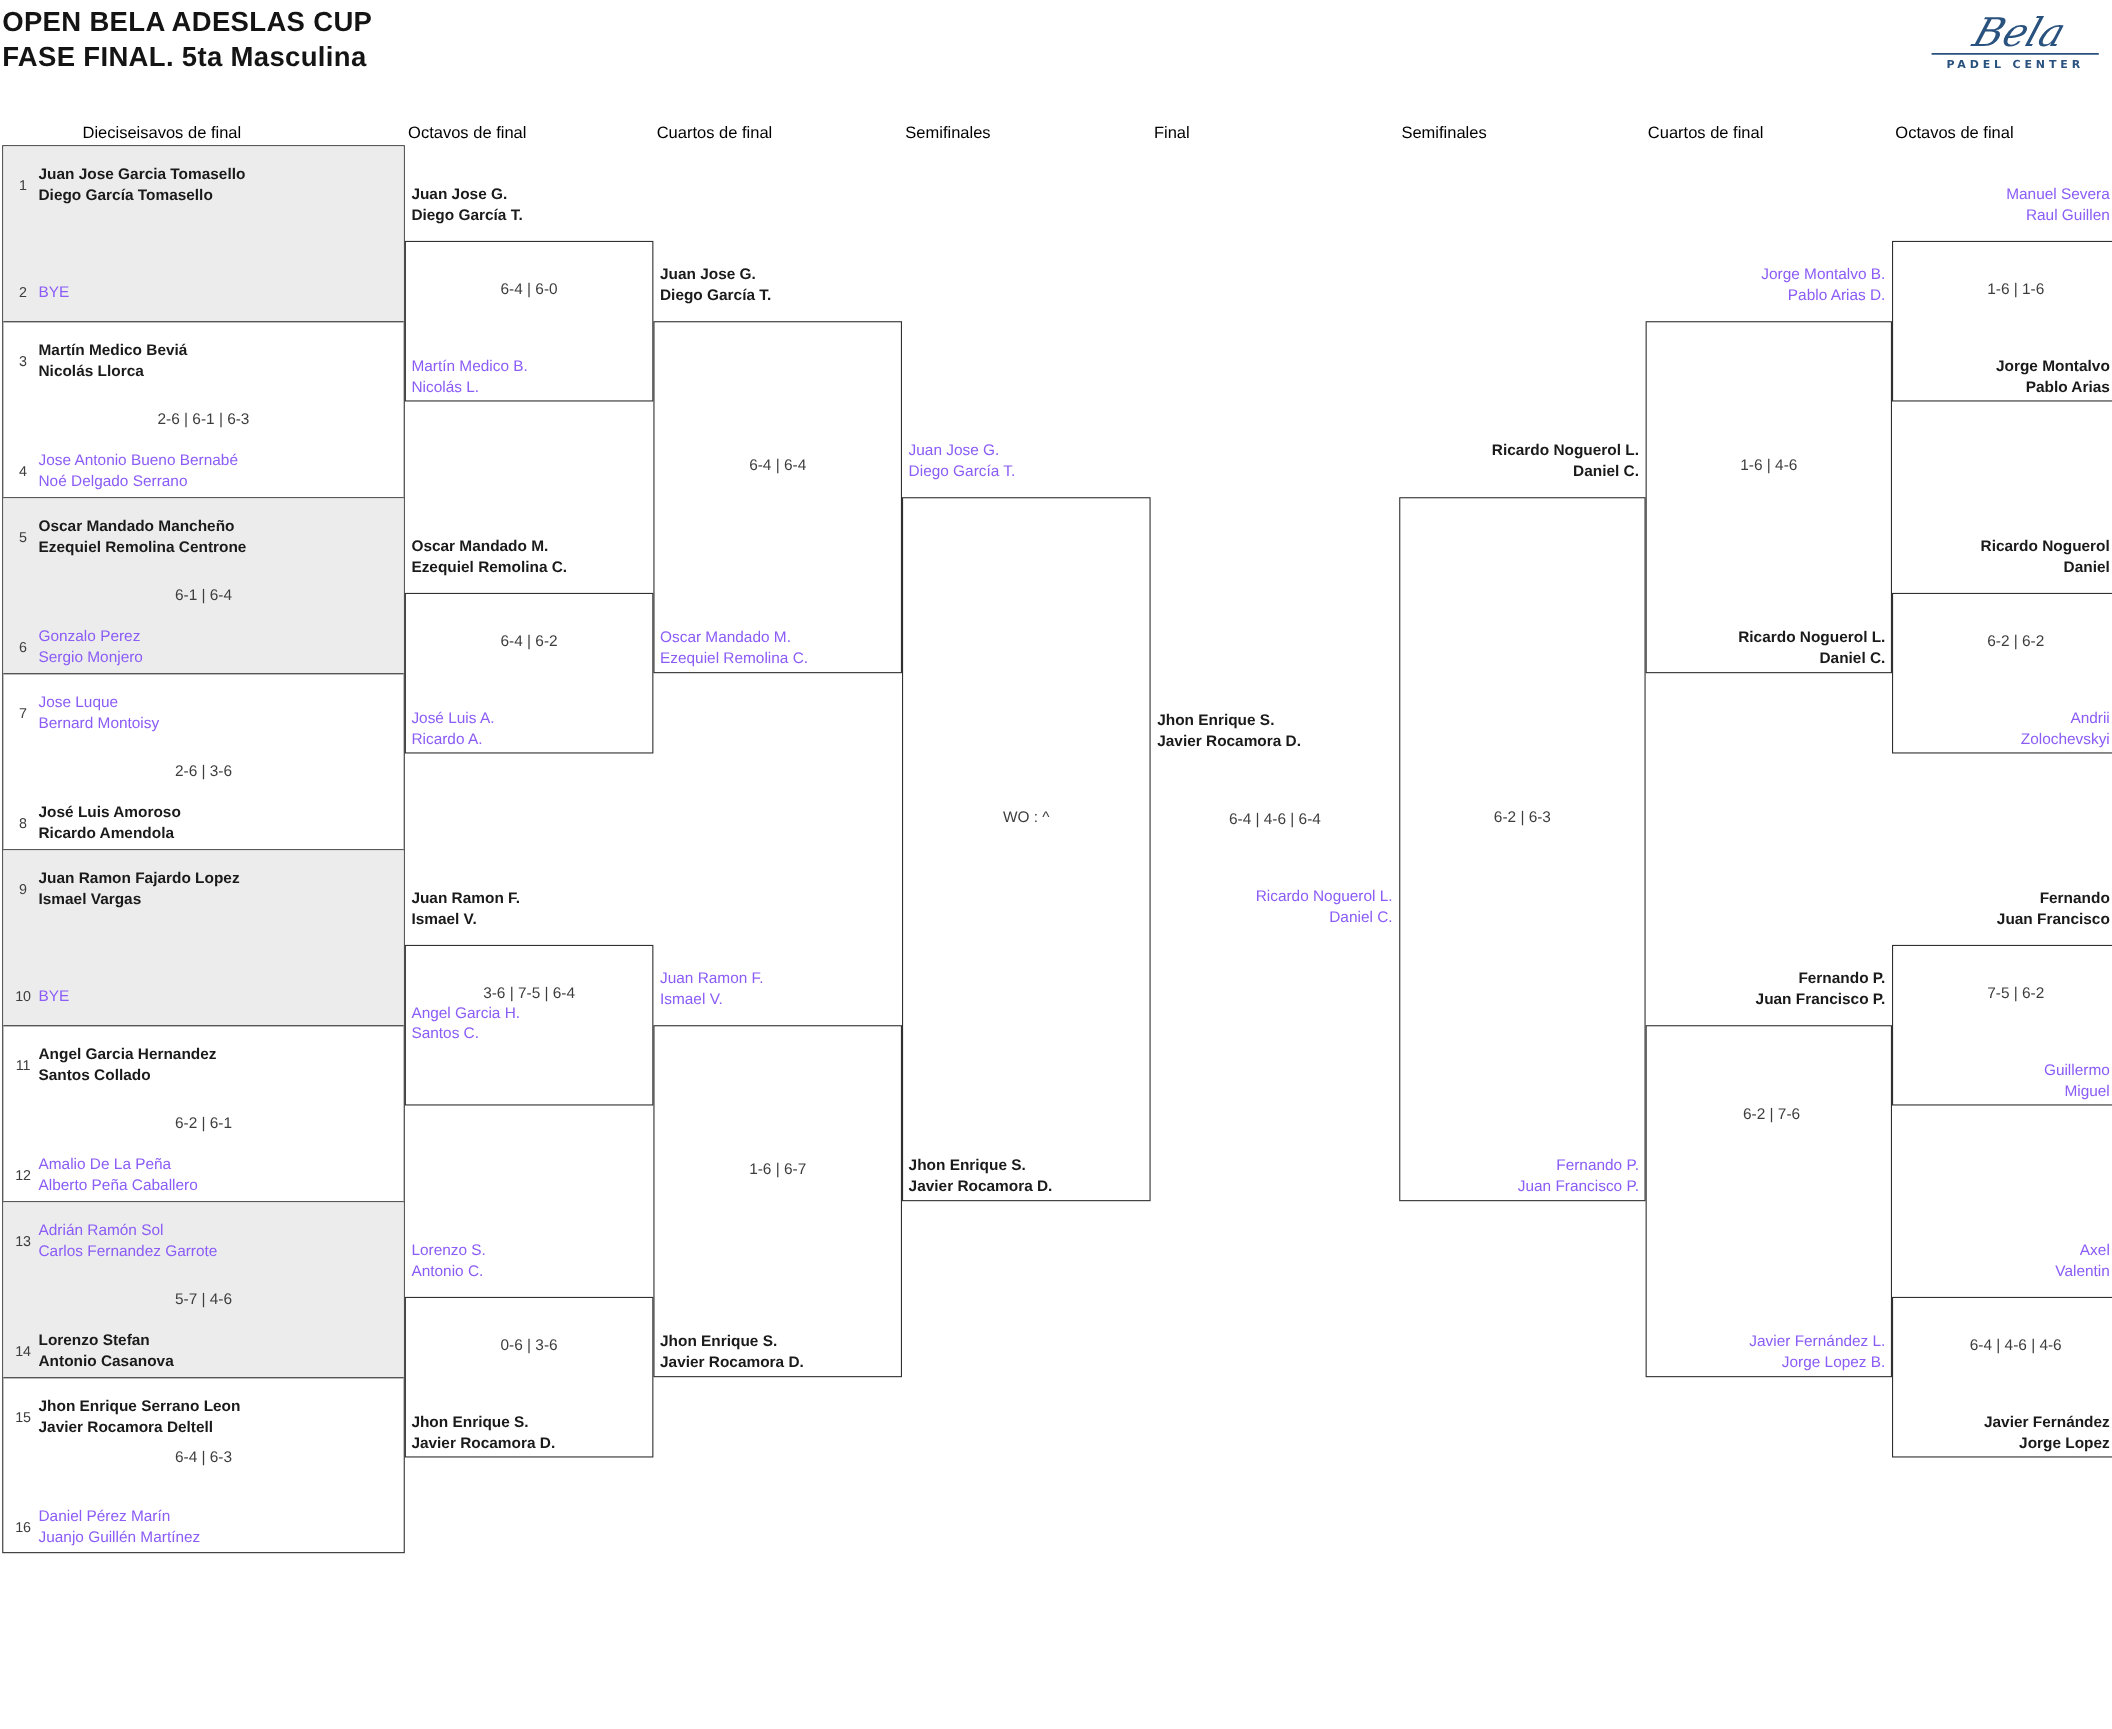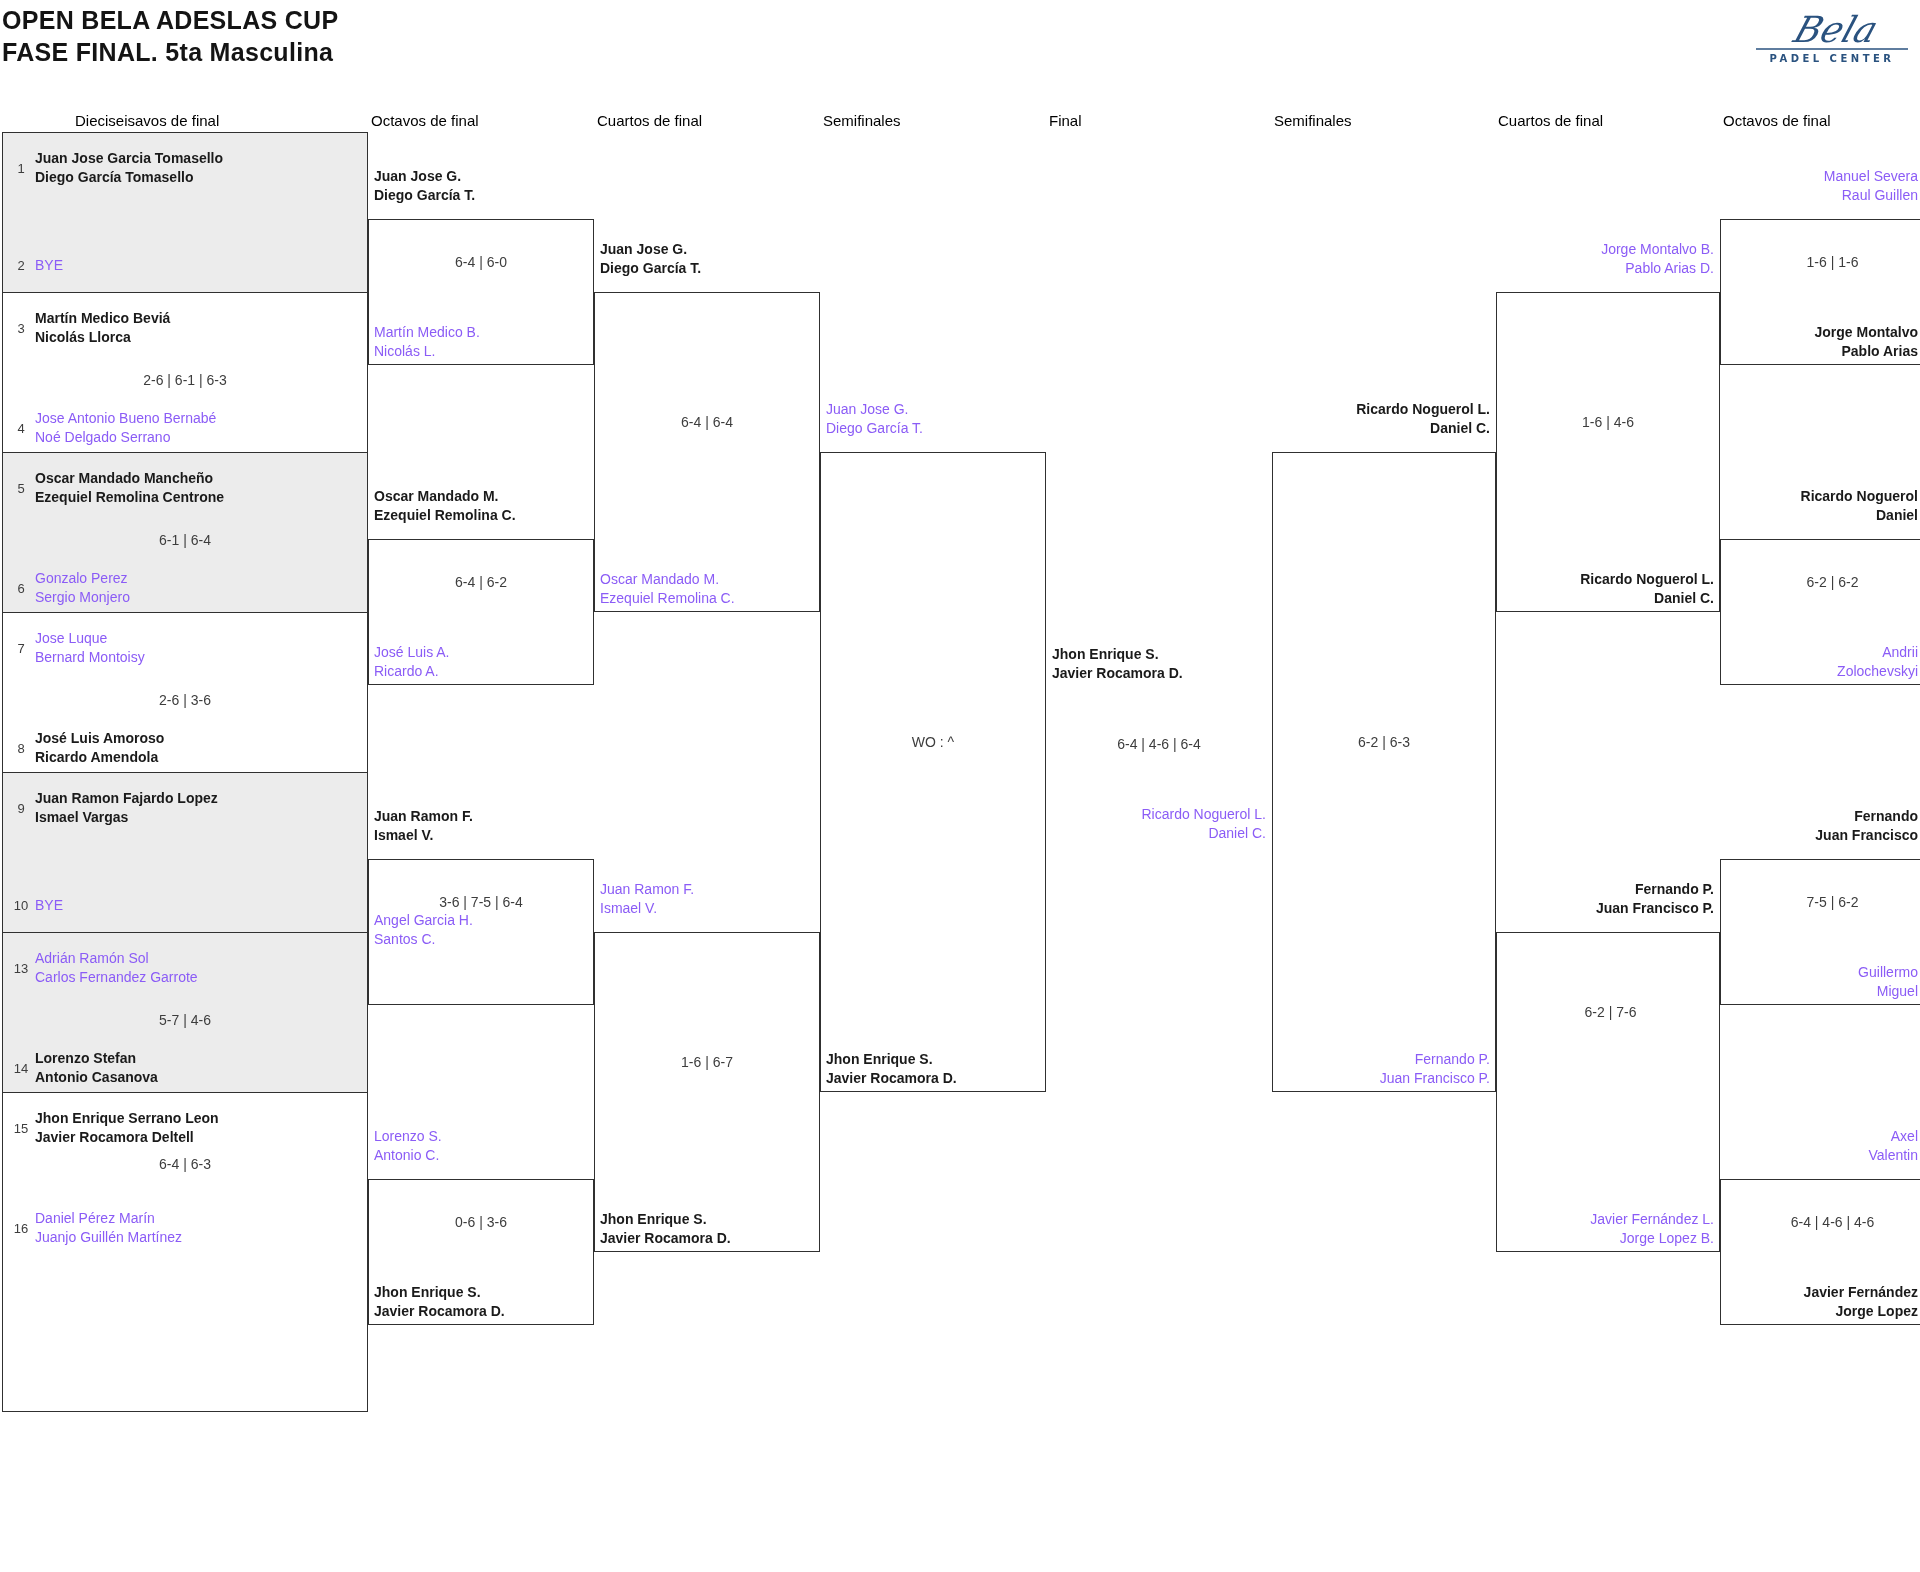--- a/index.html
+++ b/index.html
@@ -113,20 +113,33 @@
           <span>Ismael Vargas</span>
         </div>
       <div class="score" style="left:0;right:0;top:79px"></div>
       <div class="seed" style="top:123px;height:19px">10</div>
       <div class="team" style="left:32px;top:123px">
           <span>BYE</span>
           <span></span>
         </div>
     </div>
 
+    <div class="blk">
+      <div class="seed" style="top:16px;height:38px">11</div>
+      <div class="team w" style="left:32px;top:16px">
+          <span>Angel Garcia Hernandez</span>
+          <span>Santos Collado</span>
+        </div>
+      <div class="score" style="left:0;right:0;top:79px">6-2 | 6-1</div>
+      <div class="seed" style="top:116px;height:38px">12</div>
+      <div class="team" style="left:32px;top:116px">
+          <span>Amalio De La Peña</span>
+          <span>Alberto Peña Caballero</span>
+        </div>
+    </div>
 
     <div class="blk shaded">
       <div class="seed" style="top:16px;height:38px">13</div>
       <div class="team" style="left:32px;top:16px">
           <span>Adrián Ramón Sol</span>
           <span>Carlos Fernandez Garrote</span>
         </div>
       <div class="score" style="left:0;right:0;top:79px">5-7 | 4-6</div>
       <div class="seed" style="top:116px;height:38px">14</div>
       <div class="team w" style="left:32px;top:116px">

